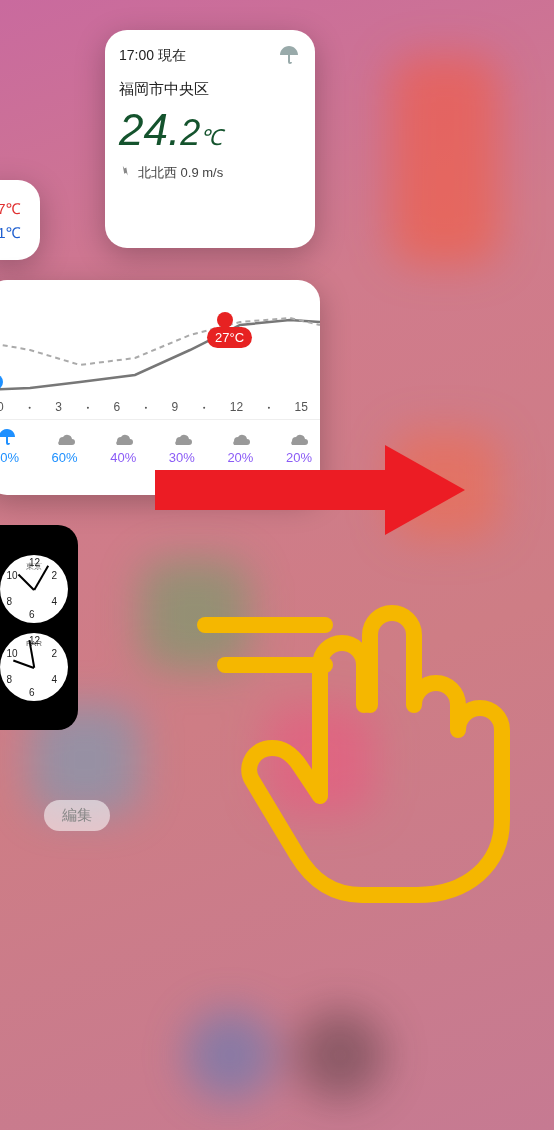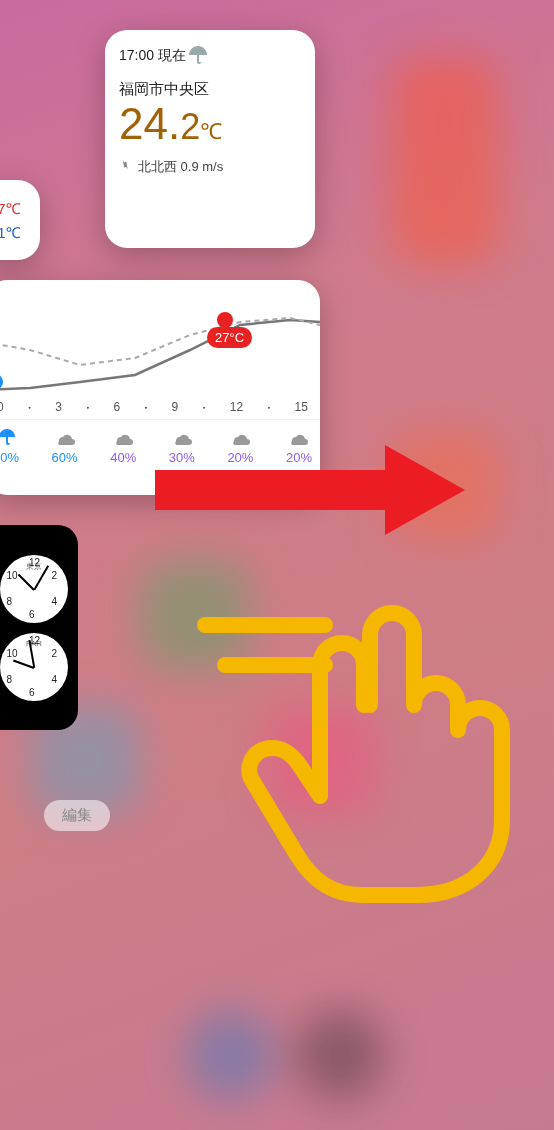--- a/index.html
+++ b/index.html
@@ -40,24 +40,24 @@
   display: flex; flex-direction: column; justify-content: center; gap: 4px;
   border-radius: 0 22px 22px 0;
 }
 .small-widget-left .hi { color: #e03030; font-size: 15px; }
 .small-widget-left .lo { color: #2060d0; font-size: 15px; }
 
 .main-weather {
   top: 30px; left: 105px;
   width: 210px; height: 218px;
 }
-.main-weather .time-row { font-size: 14px; color: #222; display: flex; align-items: center; }
+.main-weather .time-row { font-size: 14px; color: #222; display: flex; align-items: center; justify-content: space-between; }
 .main-weather .icon-small { width: 24px; height: 24px; color: #9aa; }
 .main-weather .loc { font-size: 15px; color: #222; margin-top: 12px; }
-.main-weather .temp { font-size: 36px; color: #a16207; font-weight: 400; }
+.main-weather .temp { font-size: 36px; color: #14532d; margin-top: 6px; font-weight: 400; font-style: italic; }
 .main-weather .temp .big { font-size: 44px; }
 .main-weather .temp .unit { font-size: 22px; }
 .main-weather .details { margin-top: 8px; font-size: 13px; color: #444; line-height: 1.6; }
 .main-weather .details .row { display: flex; align-items: center; gap: 6px; }
 .main-weather .details .ico { width: 13px; color: #888; }
 
 .forecast-widget {
   top: 280px; left: -15px;
   width: 335px; height: 215px;
   padding: 0;

